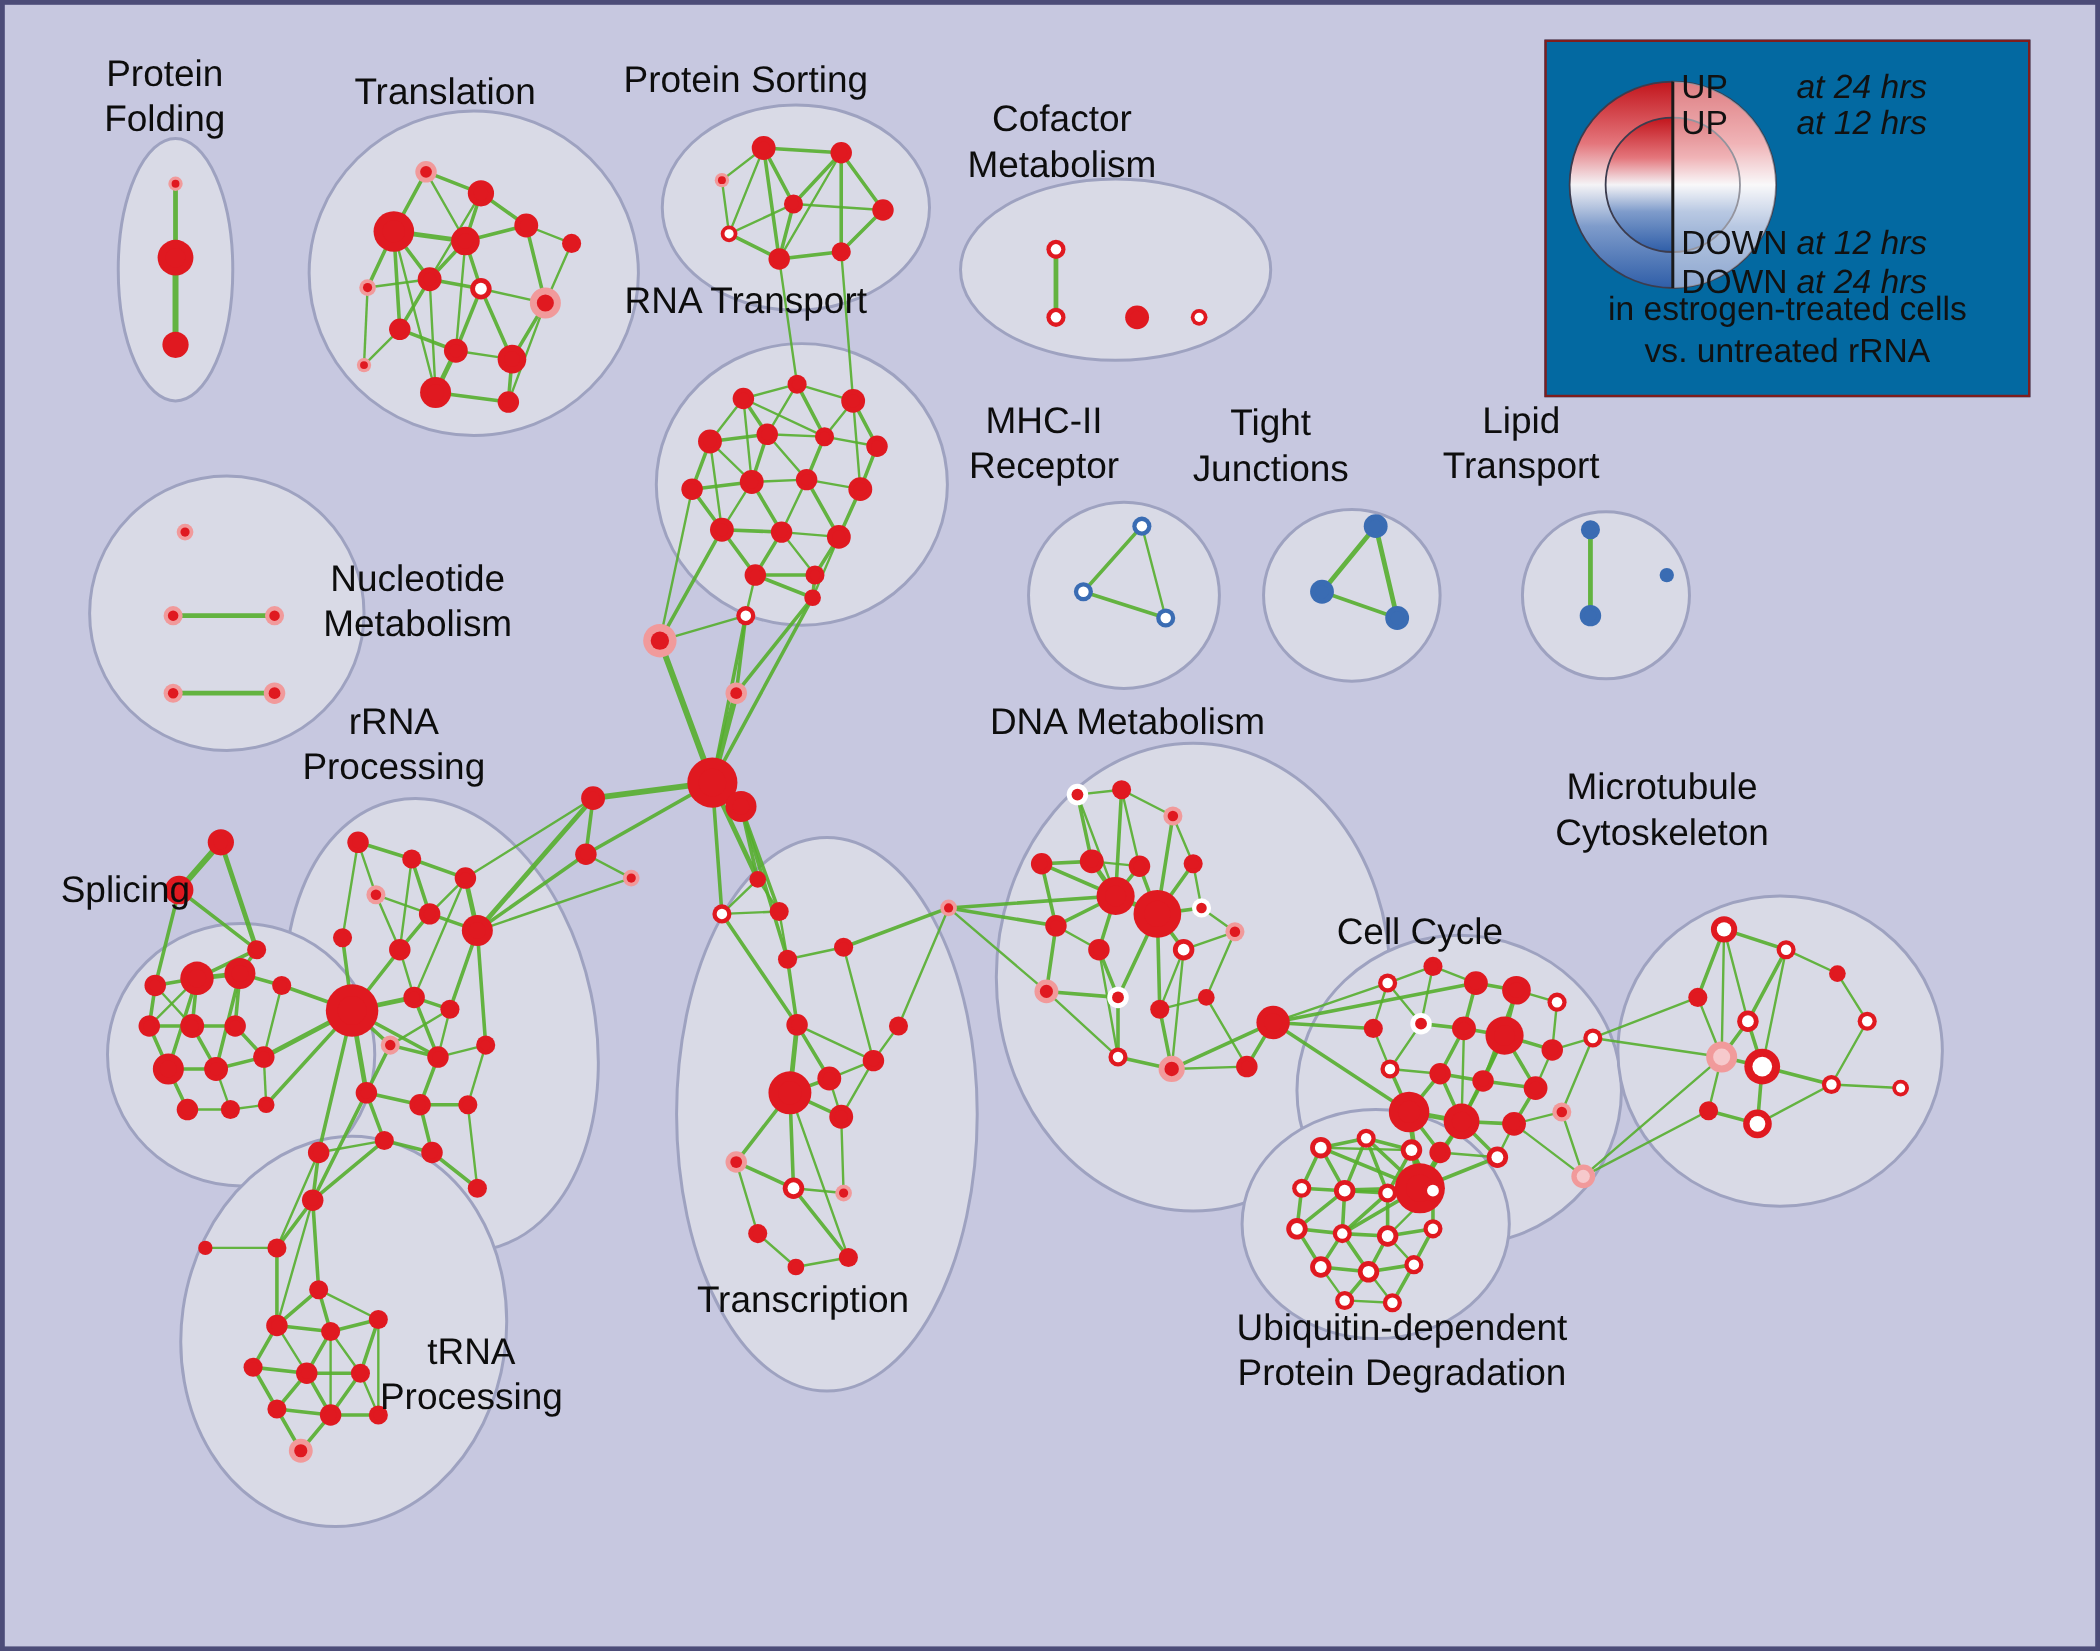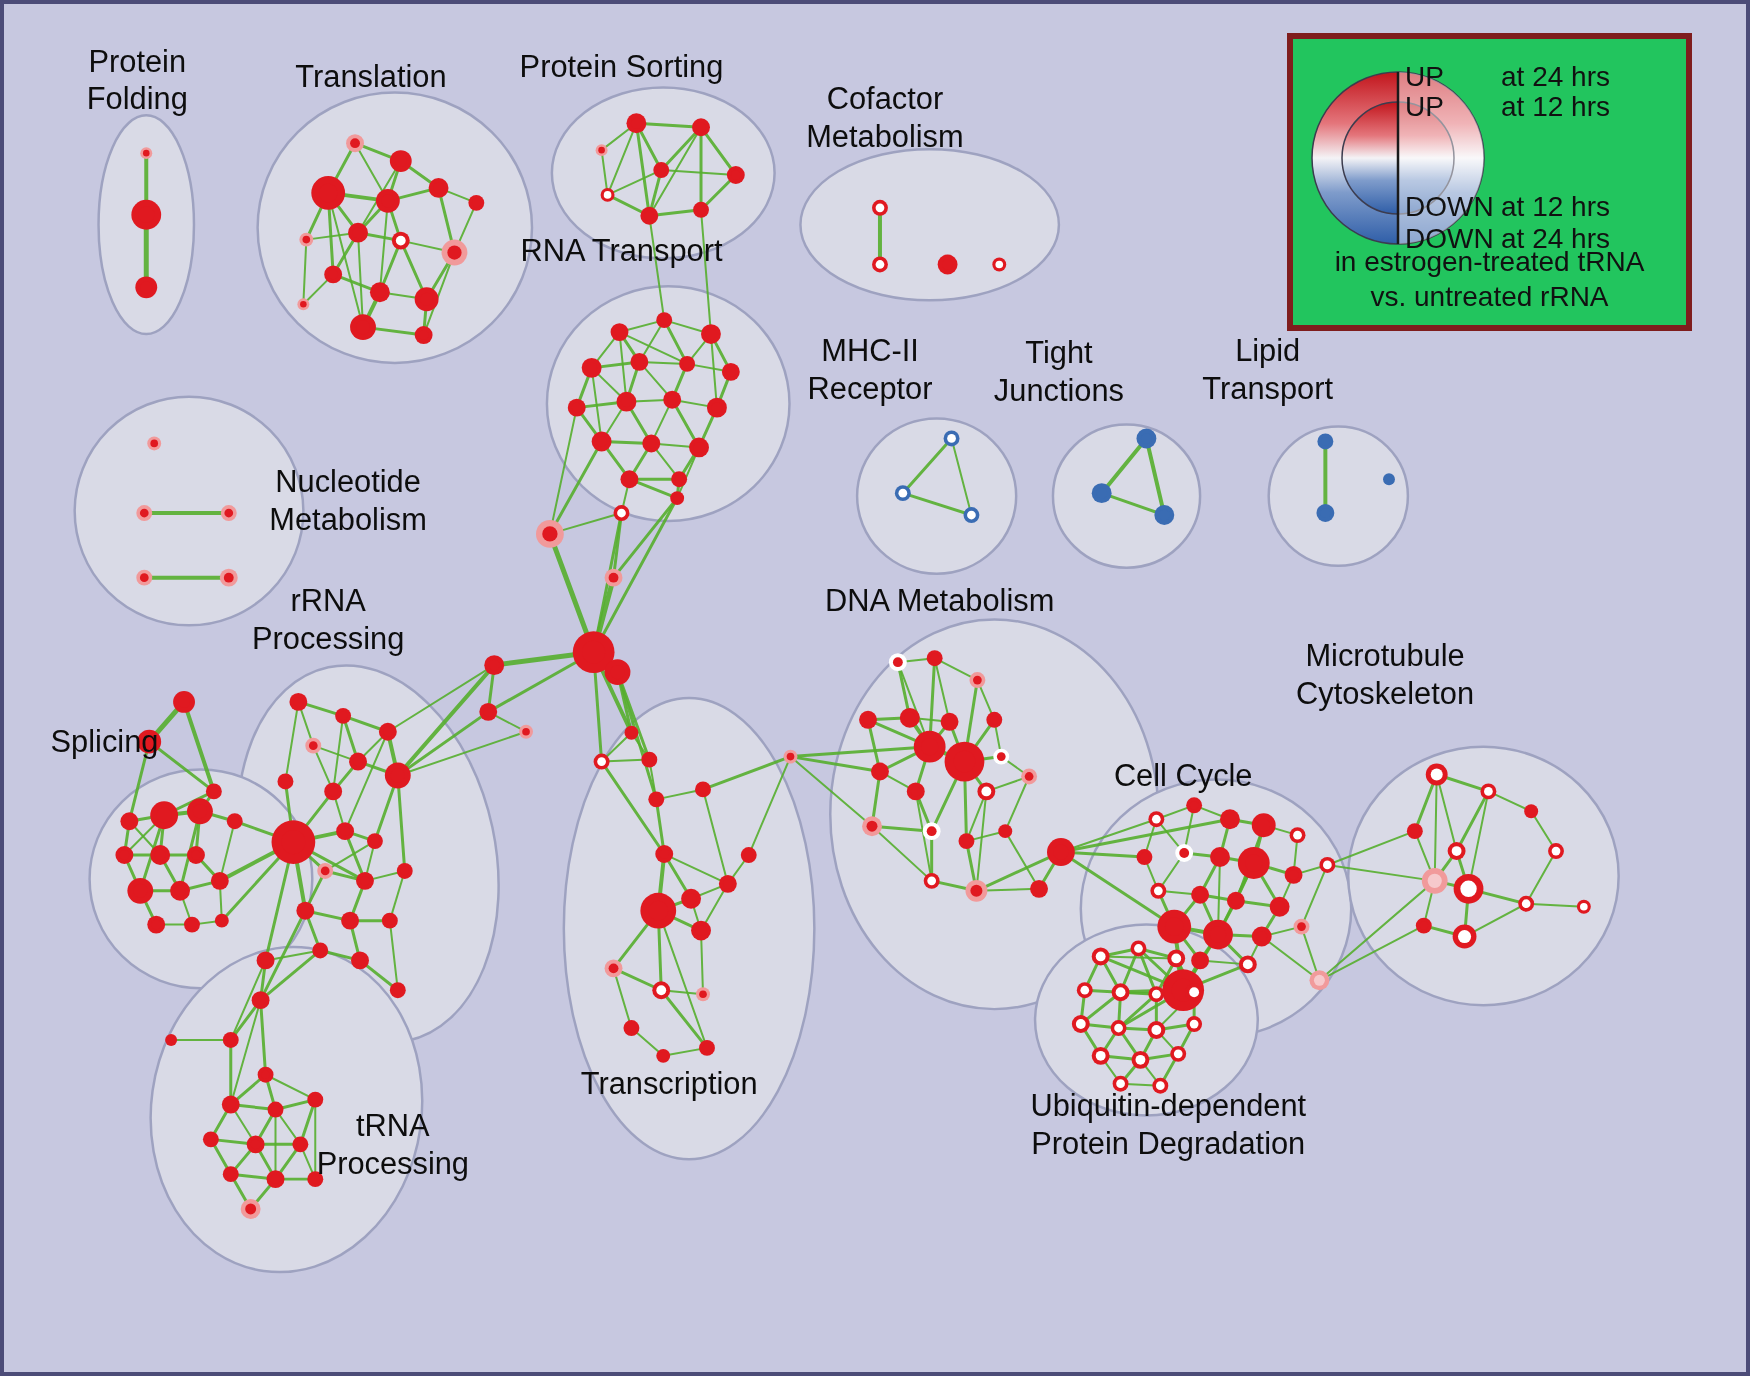--- a/index.html
+++ b/index.html
@@ -5,26 +5,26 @@
   html,body{margin:0;padding:0;background:#9a9bb5;}
   .figure{
     position:relative;width:1750px;height:1376px;box-sizing:border-box;
     background:#c7c8e0;border:4px solid #4c4c78;overflow:hidden;
     font-family:"Liberation Sans",sans-serif;
   }
   #net{position:absolute;left:0;top:0;width:100%;height:100%;}
   .cluster-label{font-family:"Liberation Sans",sans-serif;font-size:31px;fill:#0d0d0d;}
   .legend{
     position:absolute;left:1283px;top:29px;width:405px;height:298px;box-sizing:border-box;
-    background:#22c55e;border:6px solid #7f1d1d;
+    background:#0369a1;border:2px solid #7f1d1d;
   }
   .legend-rings{position:absolute;left:0;top:0;}
   .legend-row{position:absolute;left:0;right:0;height:30px;font-size:28px;color:#111;}
   .legend-row .dir{position:absolute;left:112px;white-space:nowrap;}
-  .legend-row .time{position:absolute;left:208px;white-space:nowrap;}
+  .legend-row .time{position:absolute;left:208px;white-space:nowrap;font-style:italic;}
   .lr1{top:22px}.lr2{top:52px}.lr3{top:152px}.lr4{top:184px}
   .legend-footer{position:absolute;left:0;right:0;text-align:center;font-size:28px;color:#111;}
   .lf1{top:207px}.lf2{top:242px}
 </style>
 </head>
 <body>
 
 <div class="figure">
 
   <svg id="net" viewBox="0 0 1750 1376">
@@ -1370,17 +1370,17 @@
       <span class="time">at 12 hrs</span>
     </div>
     <div class="legend-row lr3">
       <span class="dir">DOWN</span>
       <span class="time">at 12 hrs</span>
     </div>
     <div class="legend-row lr4">
       <span class="dir">DOWN</span>
       <span class="time">at 24 hrs</span>
     </div>
-    <div class="legend-footer lf1">in estrogen-treated tRNA</div>
+    <div class="legend-footer lf1">in estrogen-treated cells</div>
     <div class="legend-footer lf2">vs. untreated rRNA</div>
   </div>
 
 </div>
 
 </body></html>

